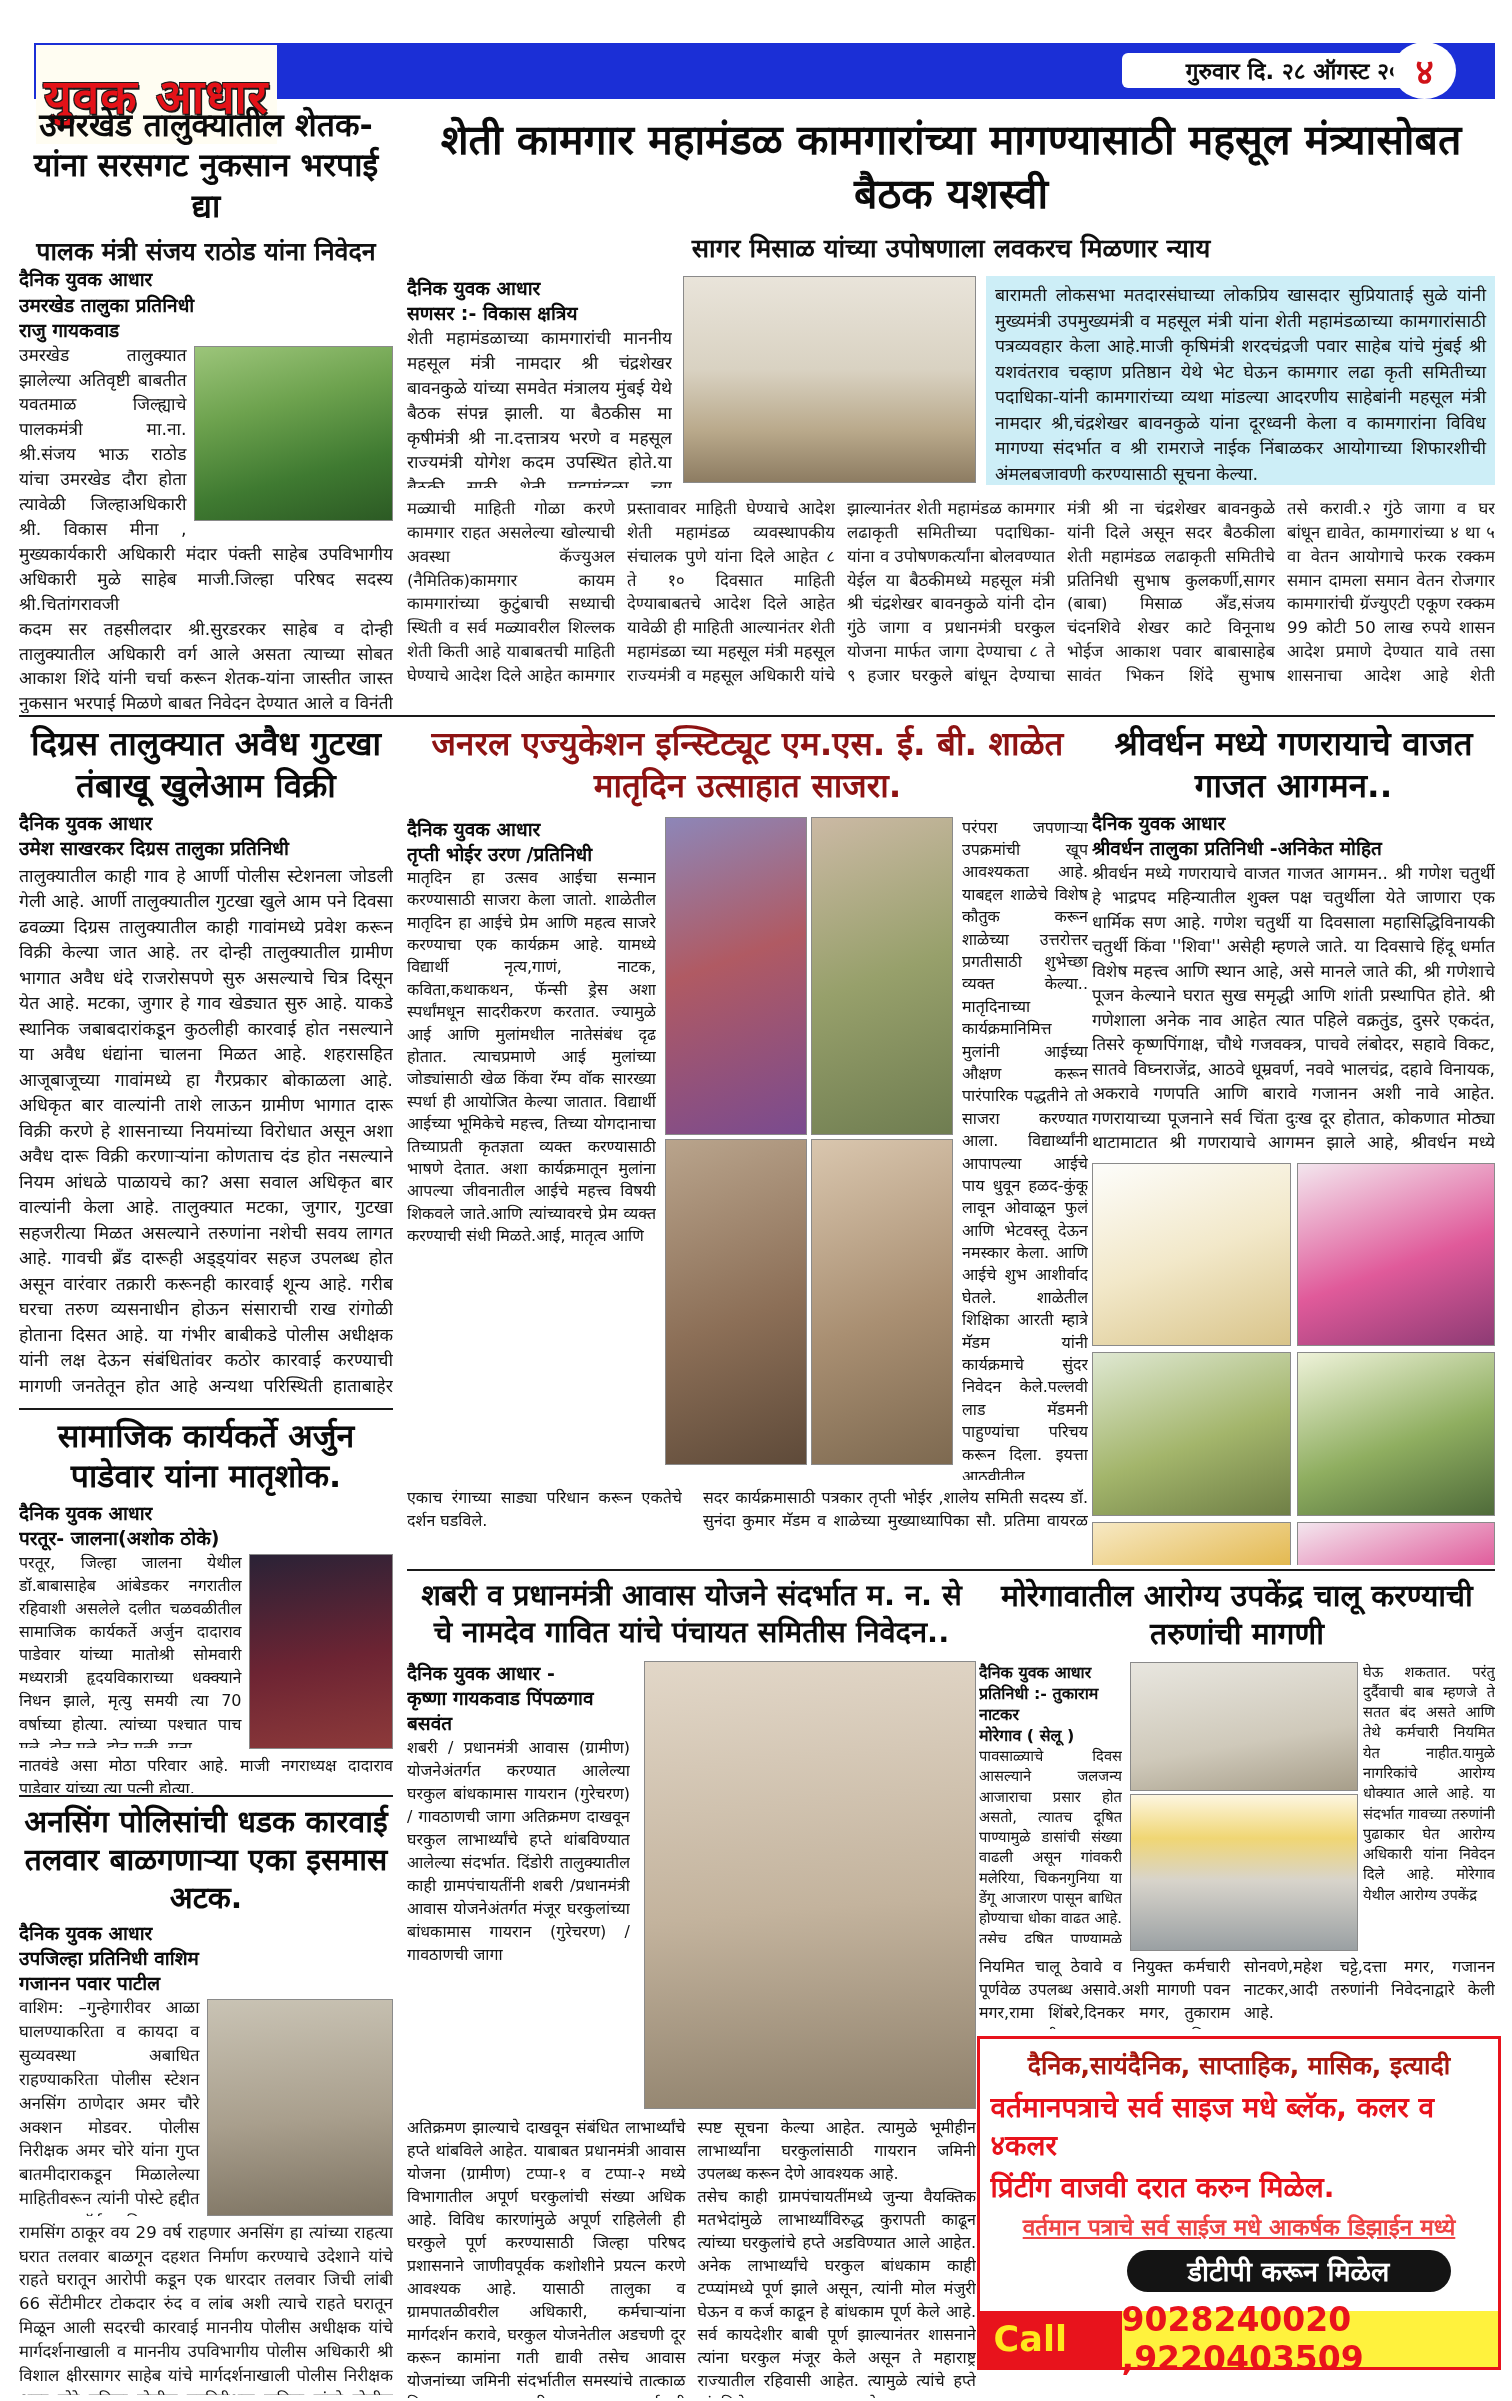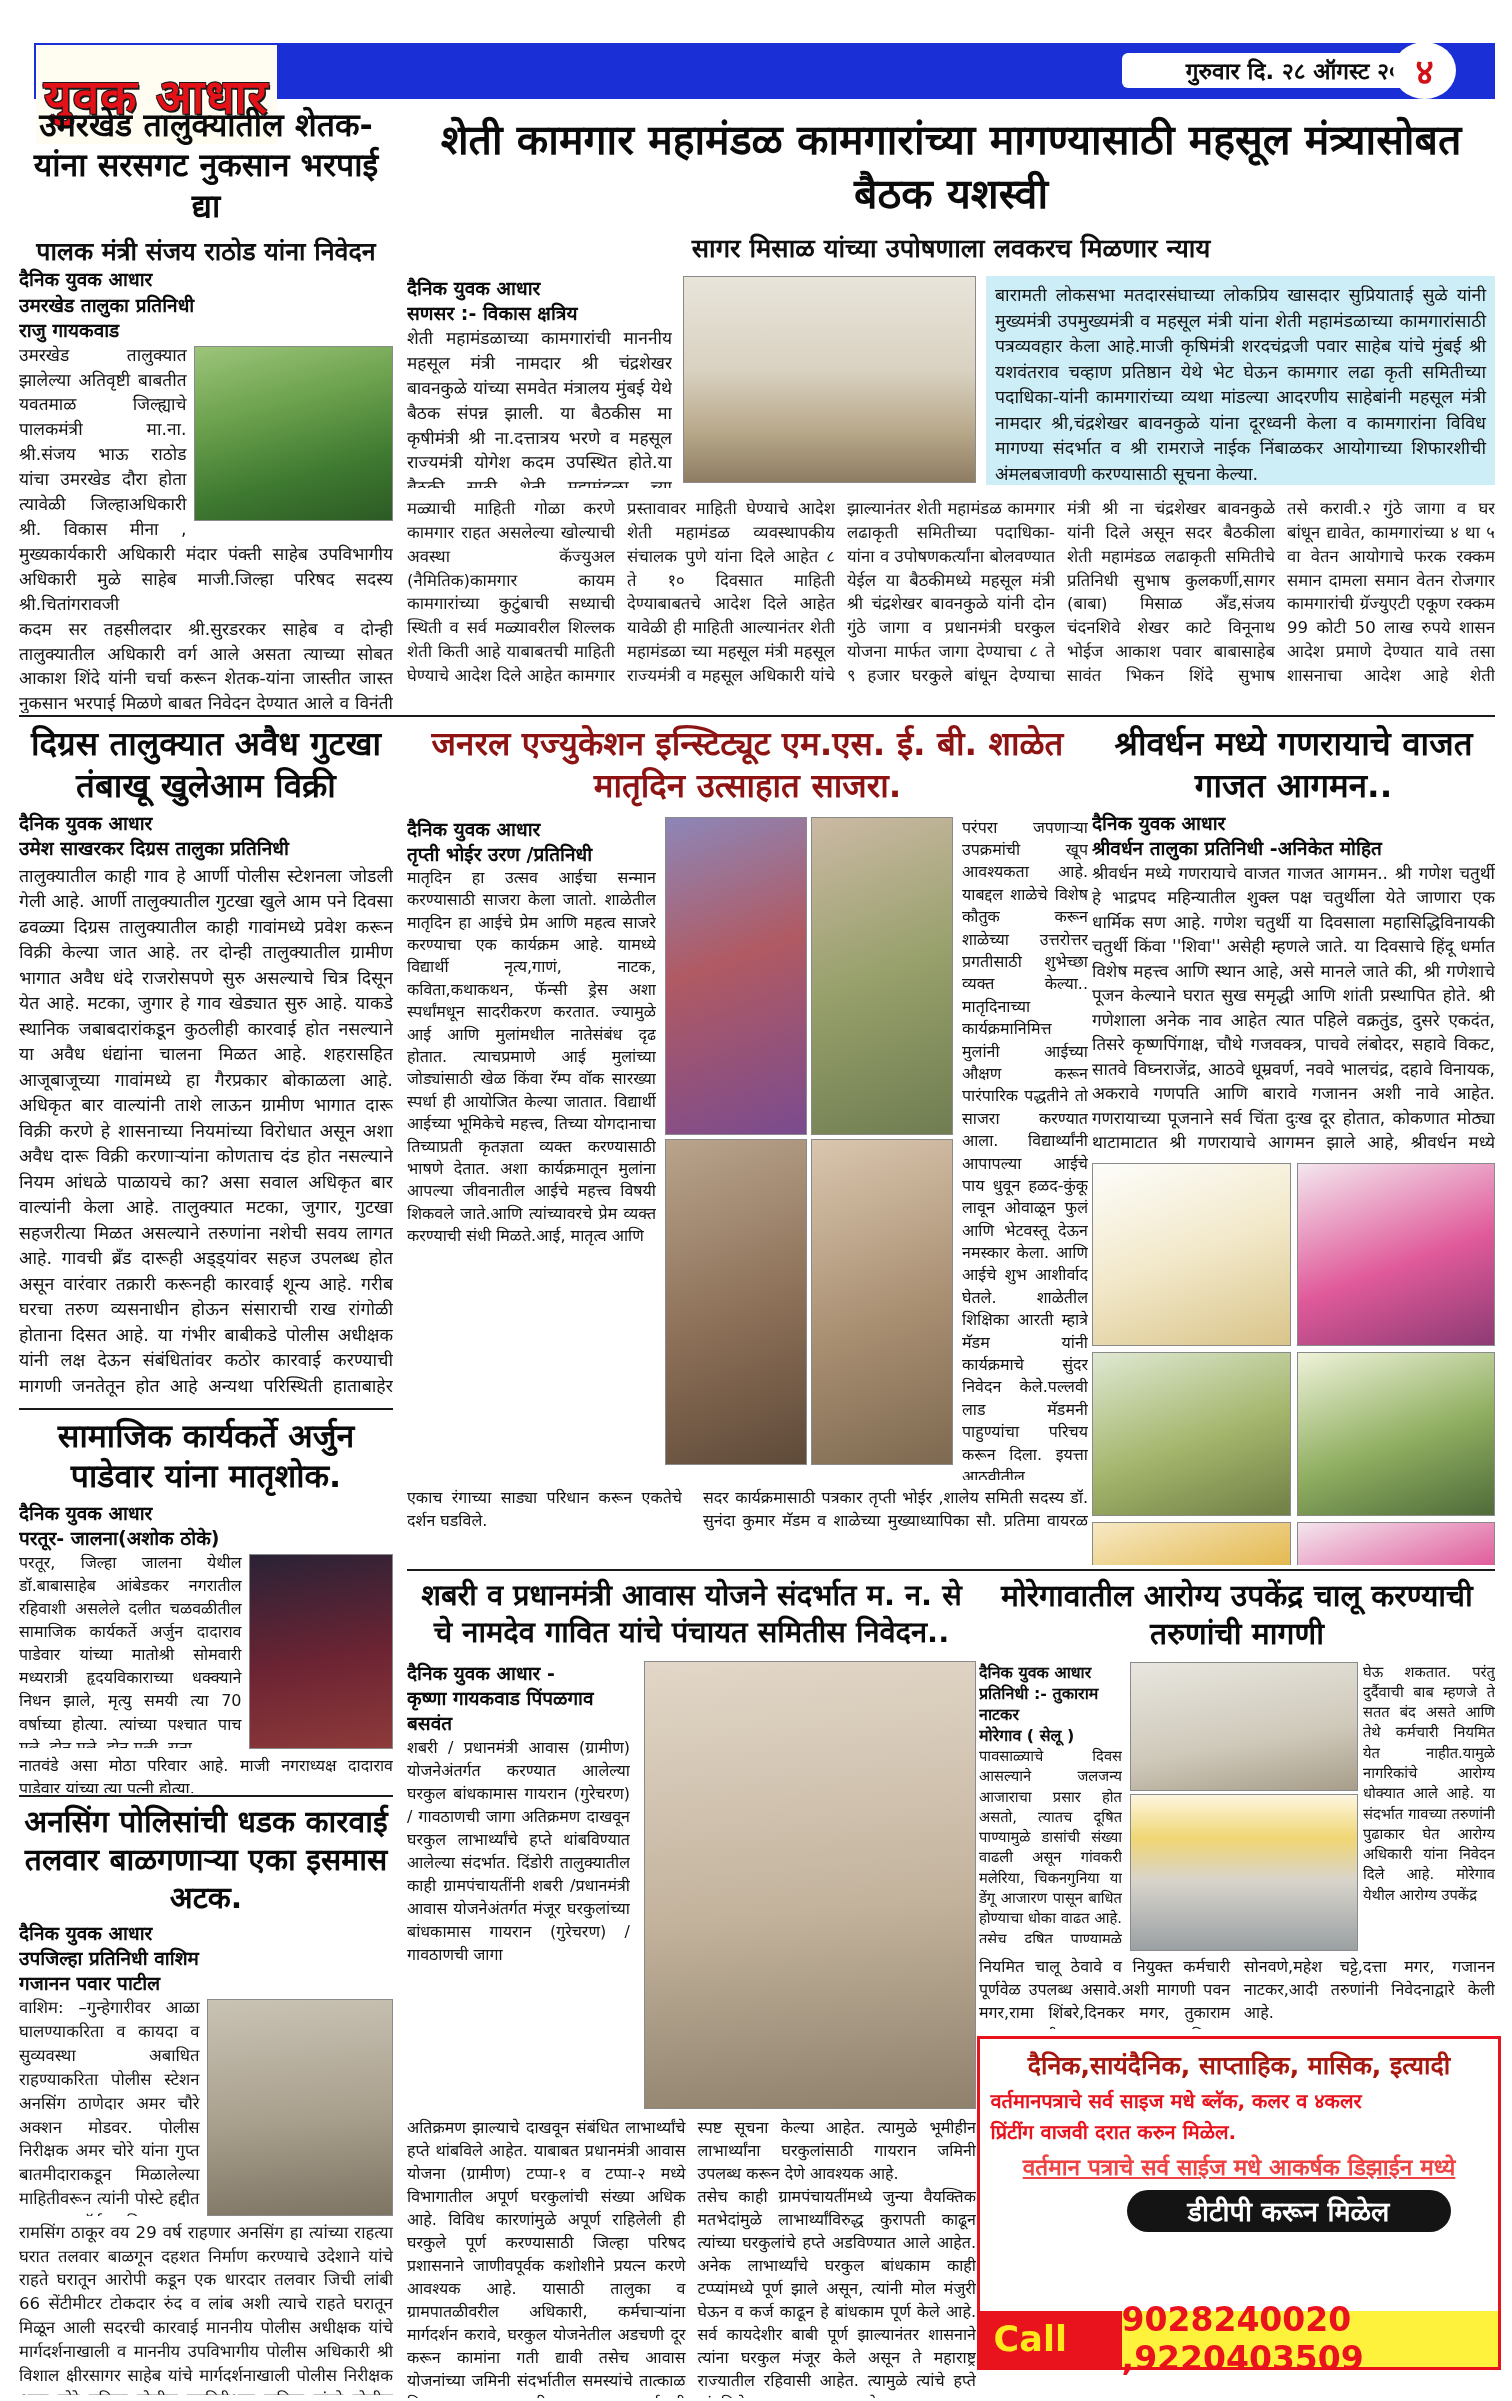--- a/index.html
+++ b/index.html
@@ -42,21 +42,21 @@
   .ph-portrait{background:linear-gradient(170deg,#2a2236 0%,#6d2433 55%,#8d3a3a 100%);}
   .ph-police{background:linear-gradient(175deg,#c9c3b4 0%,#a99f8d 55%,#7e7463 100%);}
   .ph-panchayat{background:linear-gradient(175deg,#e2d7c8 0%,#c3b39d 55%,#8f816c 100%);}
   .ph-youth{background:linear-gradient(170deg,#e8e6df 0%,#cfc9ba 60%,#a79e8a 100%);}
   .ph-building{background:linear-gradient(180deg,#fdf6e0 0%,#f0d674 28%,#d8d4cb 55%,#9aa0a3 100%);}
   
   .ad{border:3.8px solid #e8131c;background:#ffffff;}
   .ad-head{background:#e8131c;color:#ffffff;font-weight:800;font-size:44px;
            display:flex;align-items:center;padding-left:16.6px;}
   .ad-line1{color:#a8180f;font-weight:800;font-size:25px;text-align:center;}
-  .ad-line2{color:#e8131c;font-weight:700;font-size:20px;text-align:left;}
+  .ad-line2{color:#e8131c;font-weight:700;font-size:28px;text-align:left;}
   .ad-line4{color:#ef4444;font-weight:800;font-size:22.6px;text-align:center;text-decoration:underline;}
   .ad-pill{background:#141414;color:#ffffff;border-radius:25.6px;font-weight:800;font-size:27px;
            display:flex;align-items:center;justify-content:center;}
   .ad-callrow{display:flex;}
   .ad-call{background:#e8131c;color:#ffe81e;font-weight:800;font-size:35px;
            display:flex;align-items:center;padding-left:13.6px;}
   .ad-phone{background:#fff23d;color:#e8131c;font-weight:800;font-size:33px;
             display:flex;align-items:center;justify-content:center;flex:1;}
 </style>
 </head>

